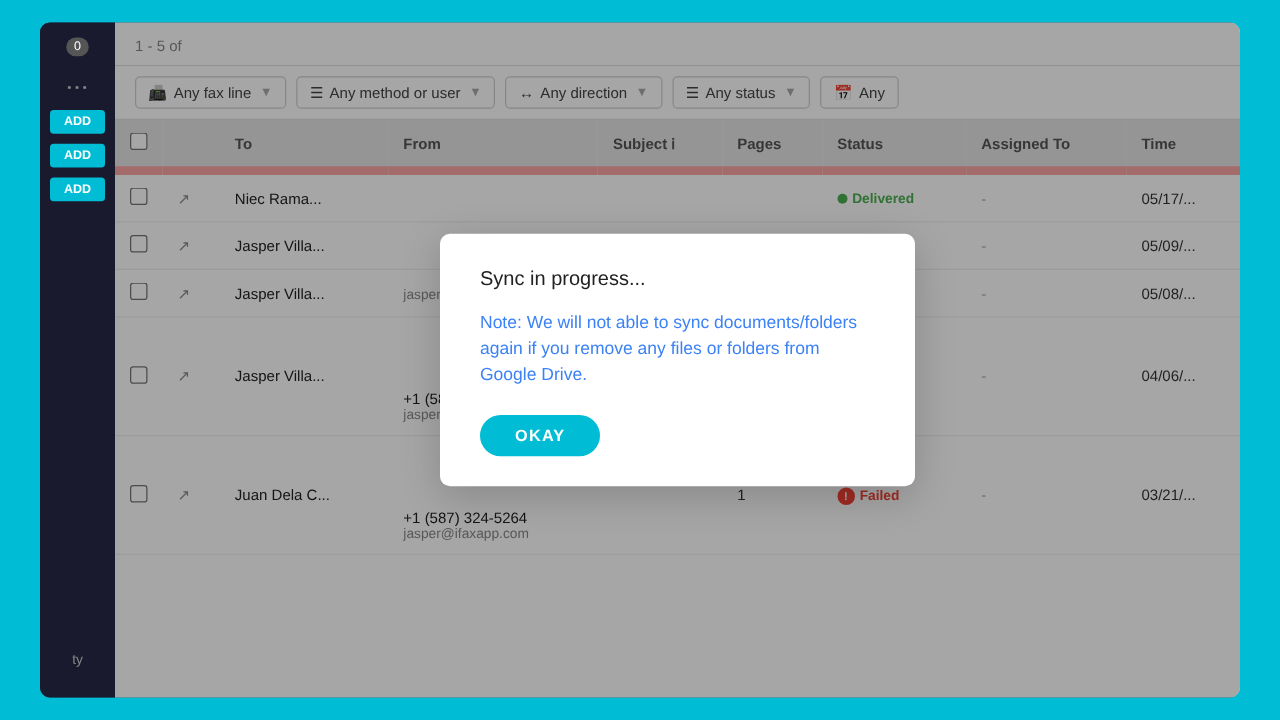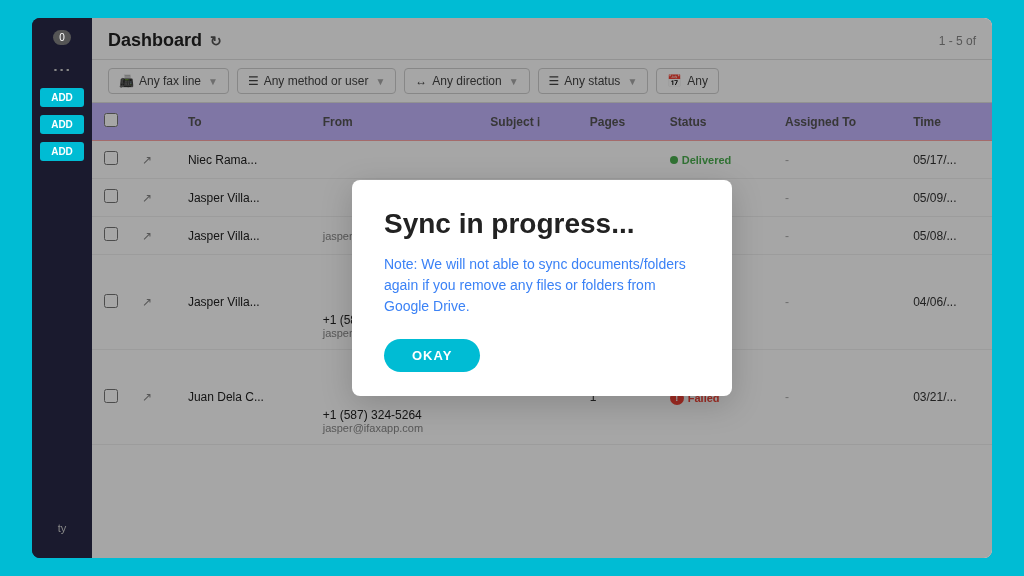--- a/index.html
+++ b/index.html
@@ -131,22 +131,22 @@
       flex: 1;
       overflow: hidden;
       background: #fff;
     }
     table {
       width: 100%;
       border-collapse: collapse;
       font-size: 12px;
     }
     thead tr {
-      background: #c4b5fd;
-      border-bottom: 1px solid #fca5a5;
+      background: #e5e5e5;
+      border-bottom: 7px solid #fca5a5;
     }
     thead th {
       padding: 10px 12px;
       text-align: left;
       font-weight: 600;
       color: #555;
       font-size: 12px;
     }
     tbody tr {
       border-bottom: 1px solid #f0f0f0;
@@ -223,22 +223,22 @@
       z-index: 100;
     }
     .modal {
       background: #fff;
       border-radius: 8px;
       padding: 28px 32px 24px;
       width: 380px;
       box-shadow: 0 8px 32px rgba(0,0,0,0.18);
     }
     .modal-title {
-      font-size: 28px;
-      font-weight: 700;
+      font-size: 16px;
+      font-weight: 400;
       color: #222;
       margin-bottom: 14px;
     }
     .modal-body {
       font-size: 14px;
       color: #3b82f6;
       line-height: 1.5;
       margin-bottom: 22px;
     }
     .modal-footer {
@@ -267,24 +267,20 @@
     <span class="sidebar-dots">⋮</span>
     <div class="sidebar-add-btn">ADD</div>
     <div class="sidebar-add-btn">ADD</div>
     <div class="sidebar-add-btn">ADD</div>
     <div class="sidebar-bottom">ty</div>
   </div>
 
   <div class="main-content">
 
     <div class="header">
-      <div class="header-title">
-        <span>Dashboard</span>
-        <span class="refresh-icon">↻</span>
-      </div>
       <div class="header-pagination">1 - 5 of</div>
     </div>
 
     <div class="filters-bar">
       <button class="filter-btn">
         <span>📠</span>
         <span>Any fax line</span>
         <span class="chevron">▼</span>
       </button>
       <button class="filter-btn">

